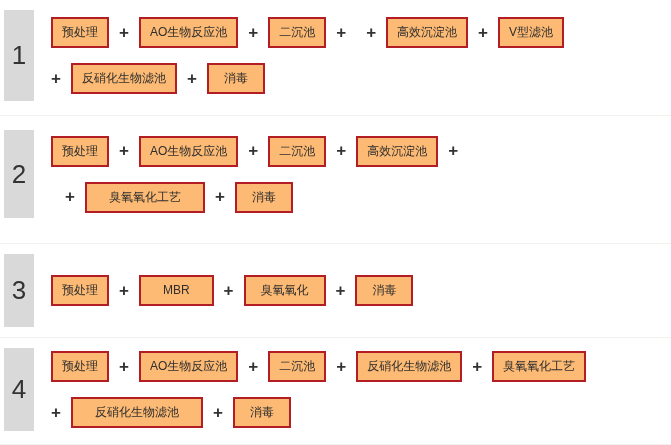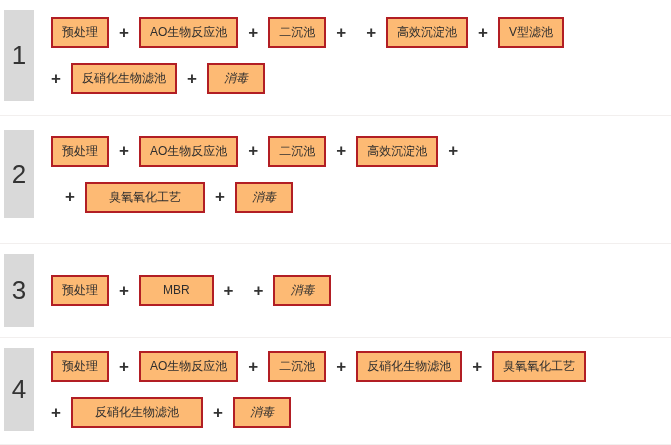--- a/index.html
+++ b/index.html
@@ -57,21 +57,21 @@
   .box {
     border: 2px solid var(--box-border);
     background: #fdba74;
     padding: 3px 9px;
     font-size: 12px;
     line-height: 21px;
     color: var(--text);
     flex-shrink: 0;
     text-align: center;
   }
-  .box.pad-m { padding: 3px 15px; font-style: italic; }
+  .box.pad-m { padding: 3px 15px; }
   .box.pad-l { padding: 3px 22px; }
   .plus {
     font-size: 17px;
     font-weight: 600;
     color: #333333;
     margin: 0 10px;
     flex-shrink: 0;
   }
   .line .plus:first-child { margin-left: 0; }
 </style>
@@ -124,20 +124,21 @@
       </div>
     </div>
     <div class="section">
       <div class="numcol">3</div>
       <div class="flow">
         <div class="line">
           <span class="box">预处理</span>
           <span class="plus">+</span>
           <span class="box pad-l">MBR</span>
           <span class="plus">+</span>
+          <span class="box pad-m">臭氧氧化</span>
           <span class="plus">+</span>
           <span class="box pad-m">消毒</span>
         </div>
       </div>
     </div>
     <div class="section">
       <div class="numcol">4</div>
       <div class="flow">
         <div class="line">
           <span class="box">预处理</span>

